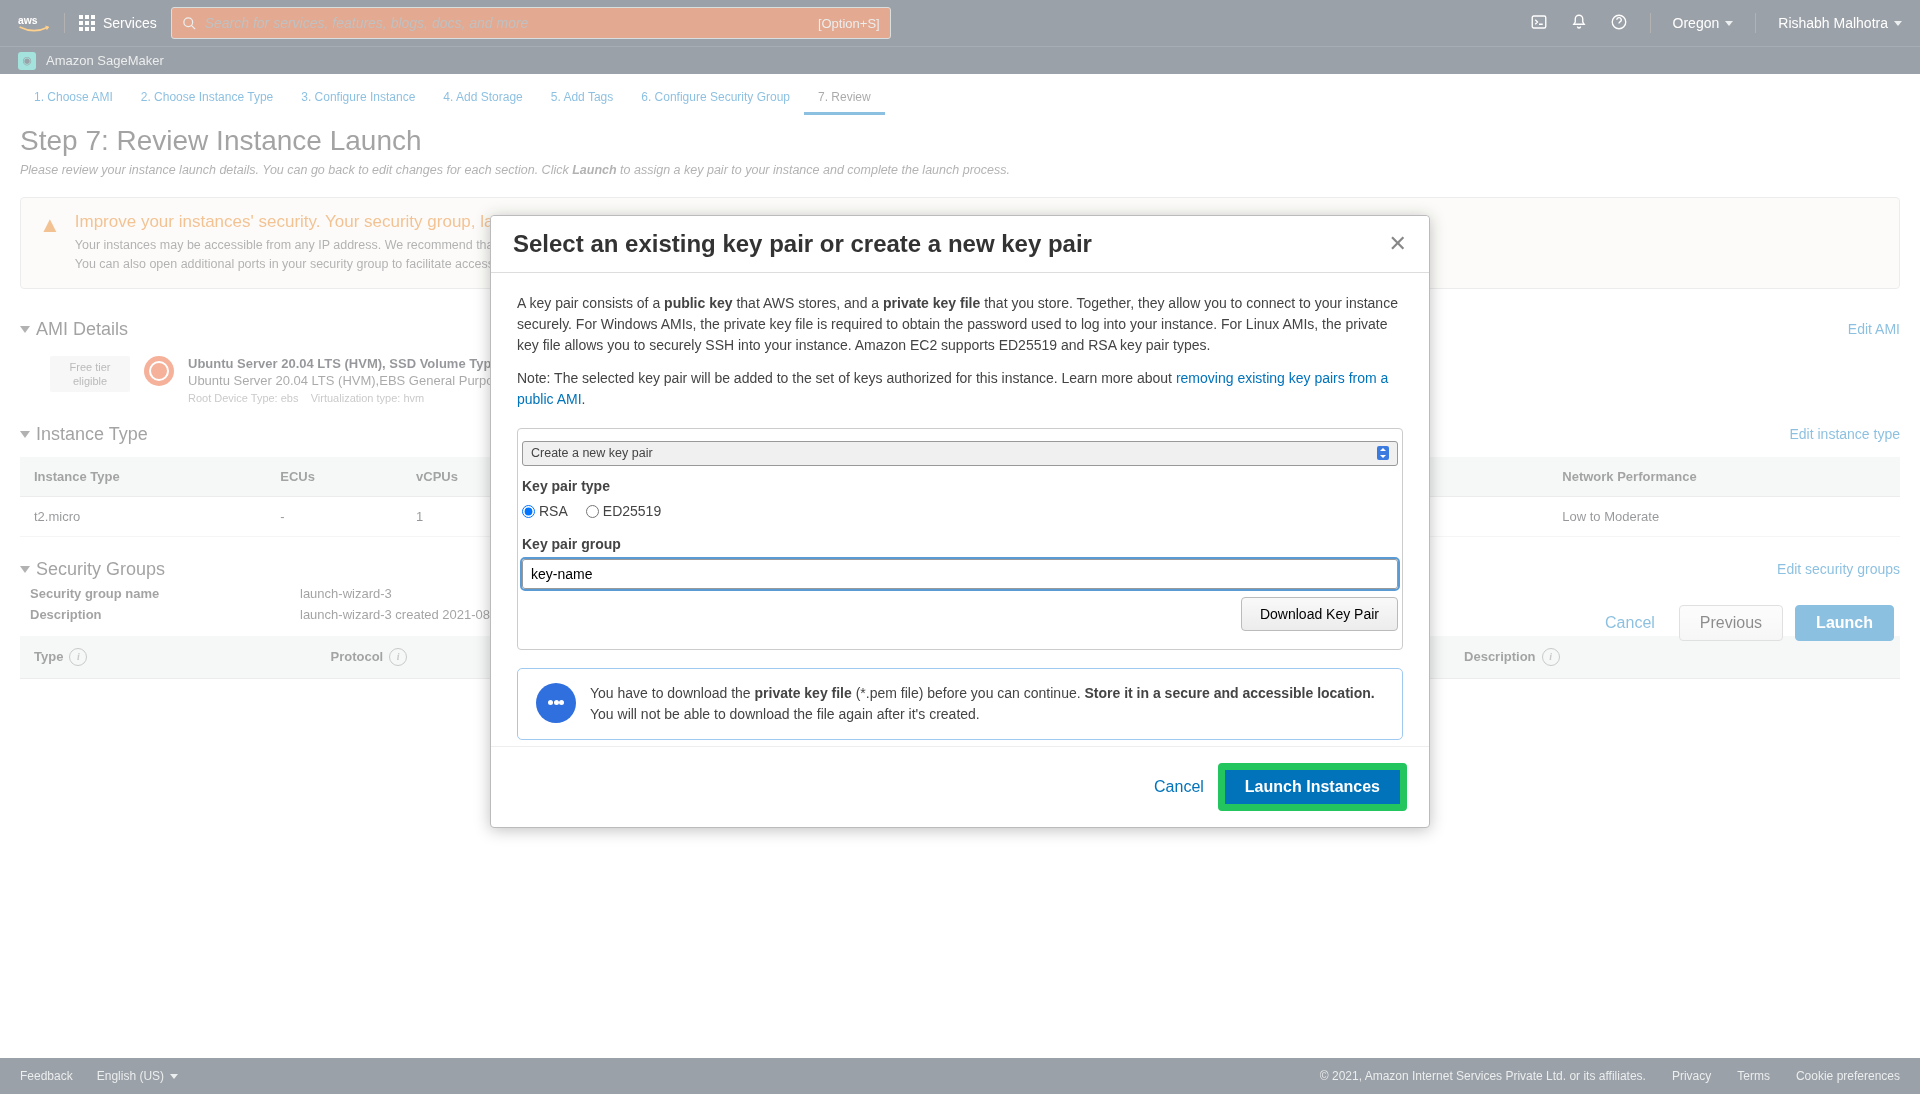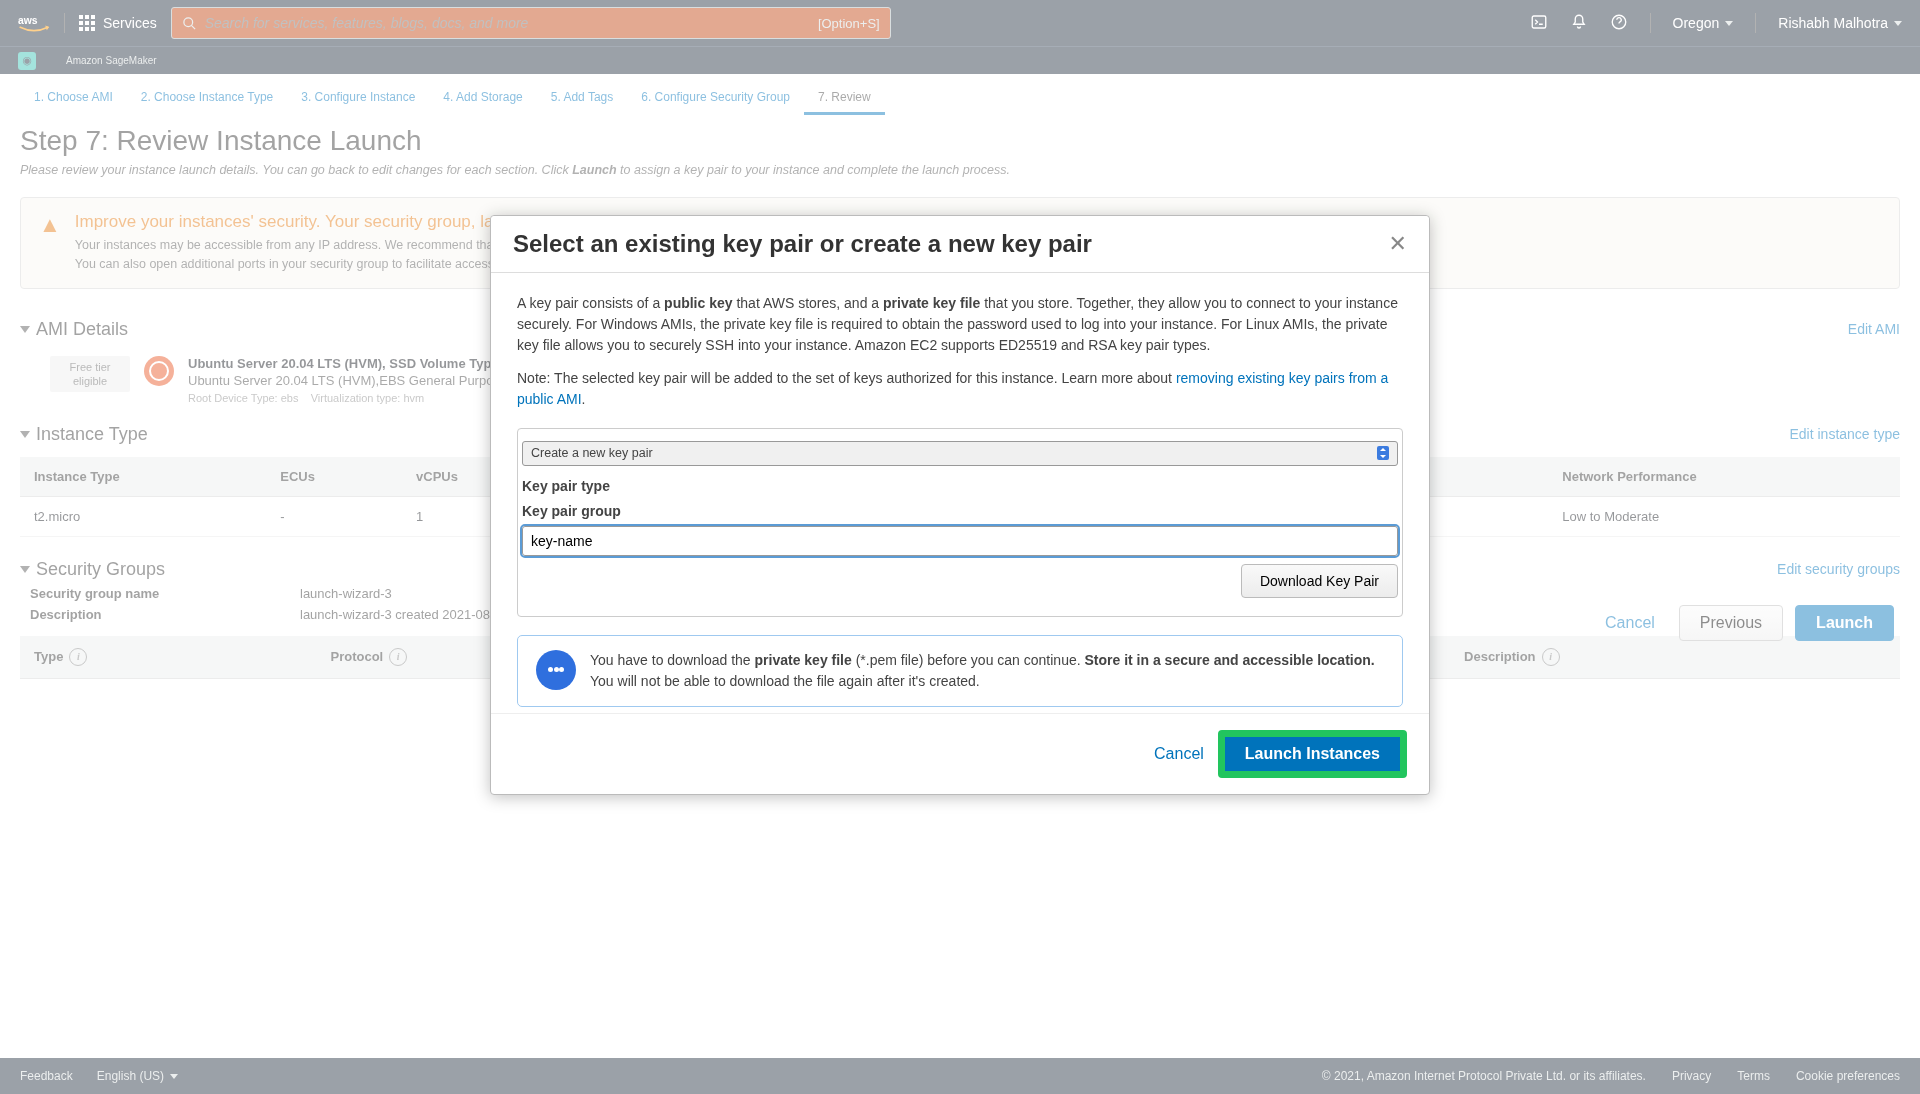--- a/index.html
+++ b/index.html
@@ -18,21 +18,21 @@
 .search-input { flex: 1; background: transparent; border: none; outline: none; color: #d5dbdb; font-style: italic; font-size: 14px; margin-left: 8px; }
 .search-hotkey { color: #d5dbdb; font-size: 13px; }
 .header-right { margin-left: auto; display: flex; align-items: center; gap: 22px; }
 .header-icon svg { width: 18px; height: 18px; fill: none; stroke: #fff; stroke-width: 1.8; }
 .region-sel, .user-sel { display: flex; align-items: center; gap: 6px; cursor: pointer; }
 .caret-down { width: 0; height: 0; border-left: 4px solid transparent; border-right: 4px solid transparent; border-top: 5px solid #d5dbdb; }
 
 
 .sub-header { background: #232f3e; height: 28px; display: flex; align-items: center; padding: 0 18px; gap: 10px; border-top: 1px solid #3a4a5e; }
 .sm-icon { width: 18px; height: 18px; background: #36c2b4; border-radius: 3px; display: flex; align-items: center; justify-content: center; color: #232f3e; font-size: 11px; }
-.sub-header span { color: #d5dbdb; font-size: 10px; margin-left: 20px; }
+.sub-header span { color: #d5dbdb; font-size: 13px; }
 
 
 .wizard-tabs { display: flex; padding: 12px 20px 0; gap: 0; }
 .wizard-tab { padding: 4px 14px 8px; color: #0073bb; font-size: 12px; cursor: pointer; border-bottom: 2px solid transparent; }
 .wizard-tab.active { color: #444; border-bottom: 3px solid #0073bb; font-weight: 500; }
 
 
 .page-body { padding: 10px 20px; position: relative; }
 h1.page-title { font-size: 28px; font-weight: 300; color: #333; margin-bottom: 6px; }
 .subtitle { font-size: 12.5px; color: #555; font-style: italic; }
@@ -306,20 +306,30 @@
       <p class="note-p">
         <span>Note: The selected key pair will be added to the set of keys authorized for this instance. Learn more about </span><a>removing existing key pairs from a public AMI</a><span>.</span>
       </p>
 
       <div class="form-box clearfix">
         <div class="select-row">
           <span>Create a new key pair</span>
           <span class="select-arrows"></span>
         </div>
         <div class="f-label">Key pair type</div>
+        <div class="radio-row">
+          <label>
+              <input type="radio" checked="" style=""> 
+              <span>RSA</span>
+            </label>
+          <label>
+              <input type="radio" style=""> 
+              <span>ED25519</span>
+            </label>
+        </div>
         <div class="f-label">Key pair group</div>
         <input class="text-in" value="key-name" style="">
         <button class="dl-btn">Download Key Pair</button>
       </div>
 
       <div class="info-box">
         <div class="bubble-icon">
             <span></span>
           </div>
         <p>
@@ -334,18 +344,18 @@
   </div>
 </div>
 
 <div class="bottom-footer">
   <a>Feedback</a>
   <div class="lang">
     <span>English (US)</span>
     <span class="caret-down"></span>
   </div>
   <div class="right">
-    <span>© 2021, Amazon Internet Protocol Private Ltd. or its affiliates.</span>
+    <span>© 2021, Amazon Internet Services Private Ltd. or its affiliates.</span>
     <a>Privacy</a>
     <a>Terms</a>
     <a>Cookie preferences</a>
   </div>
 </div>
 
 </body></html>

